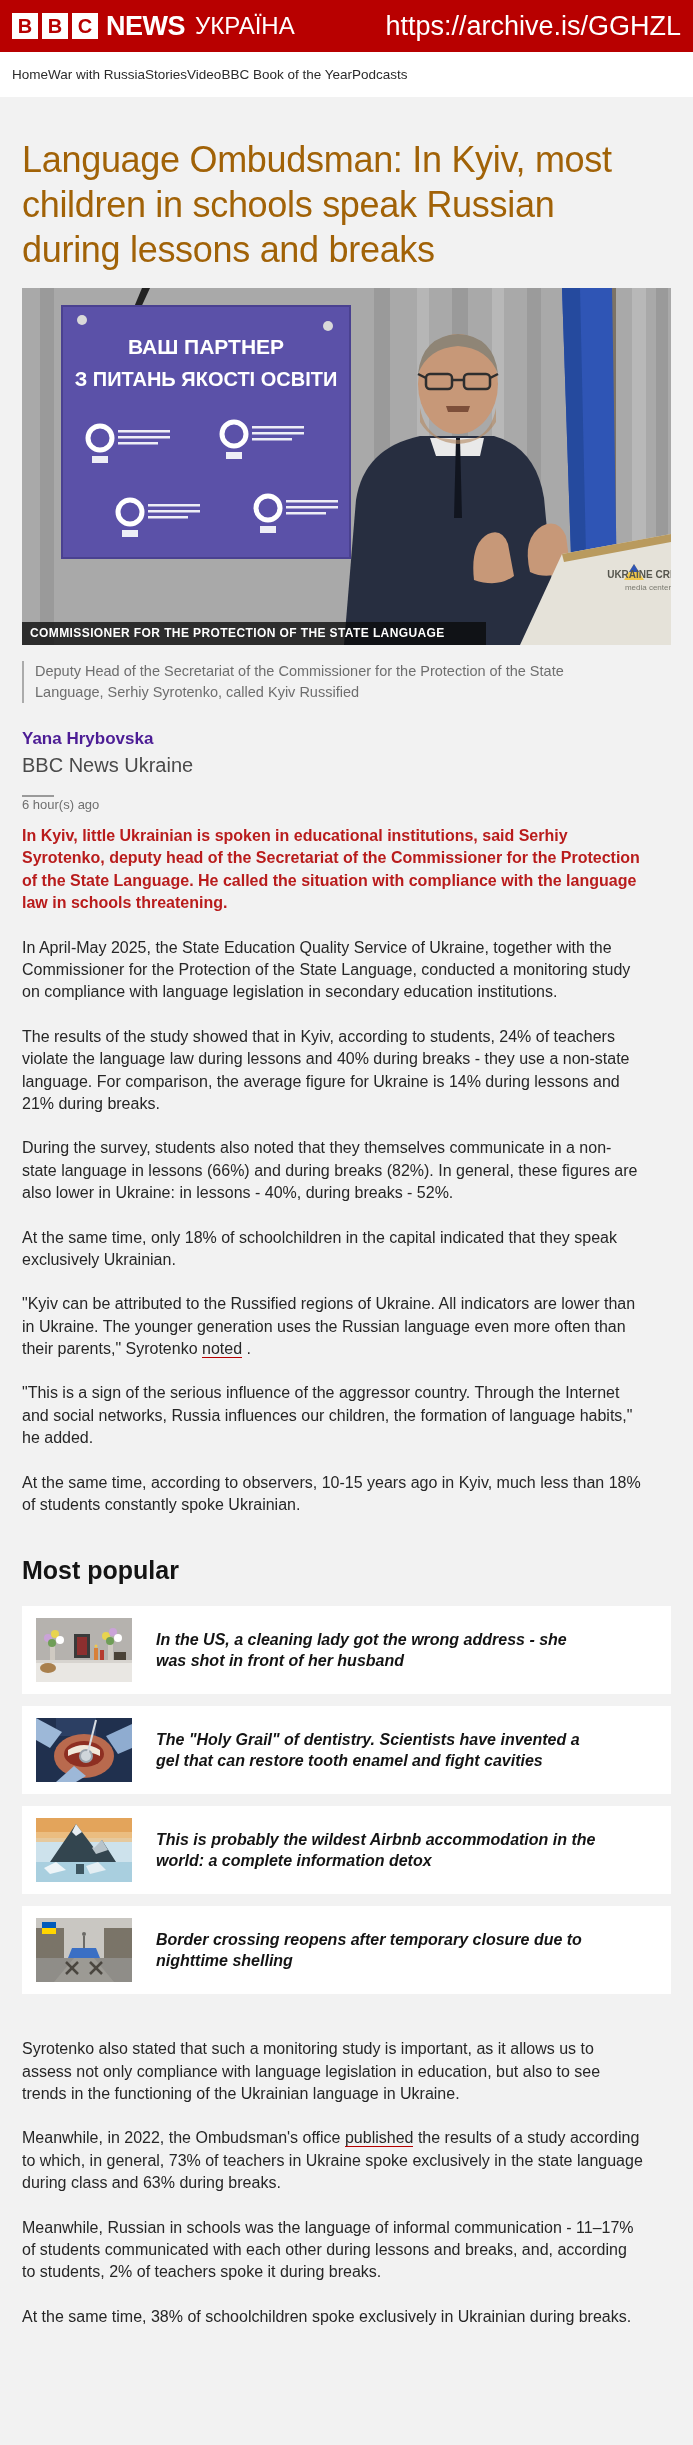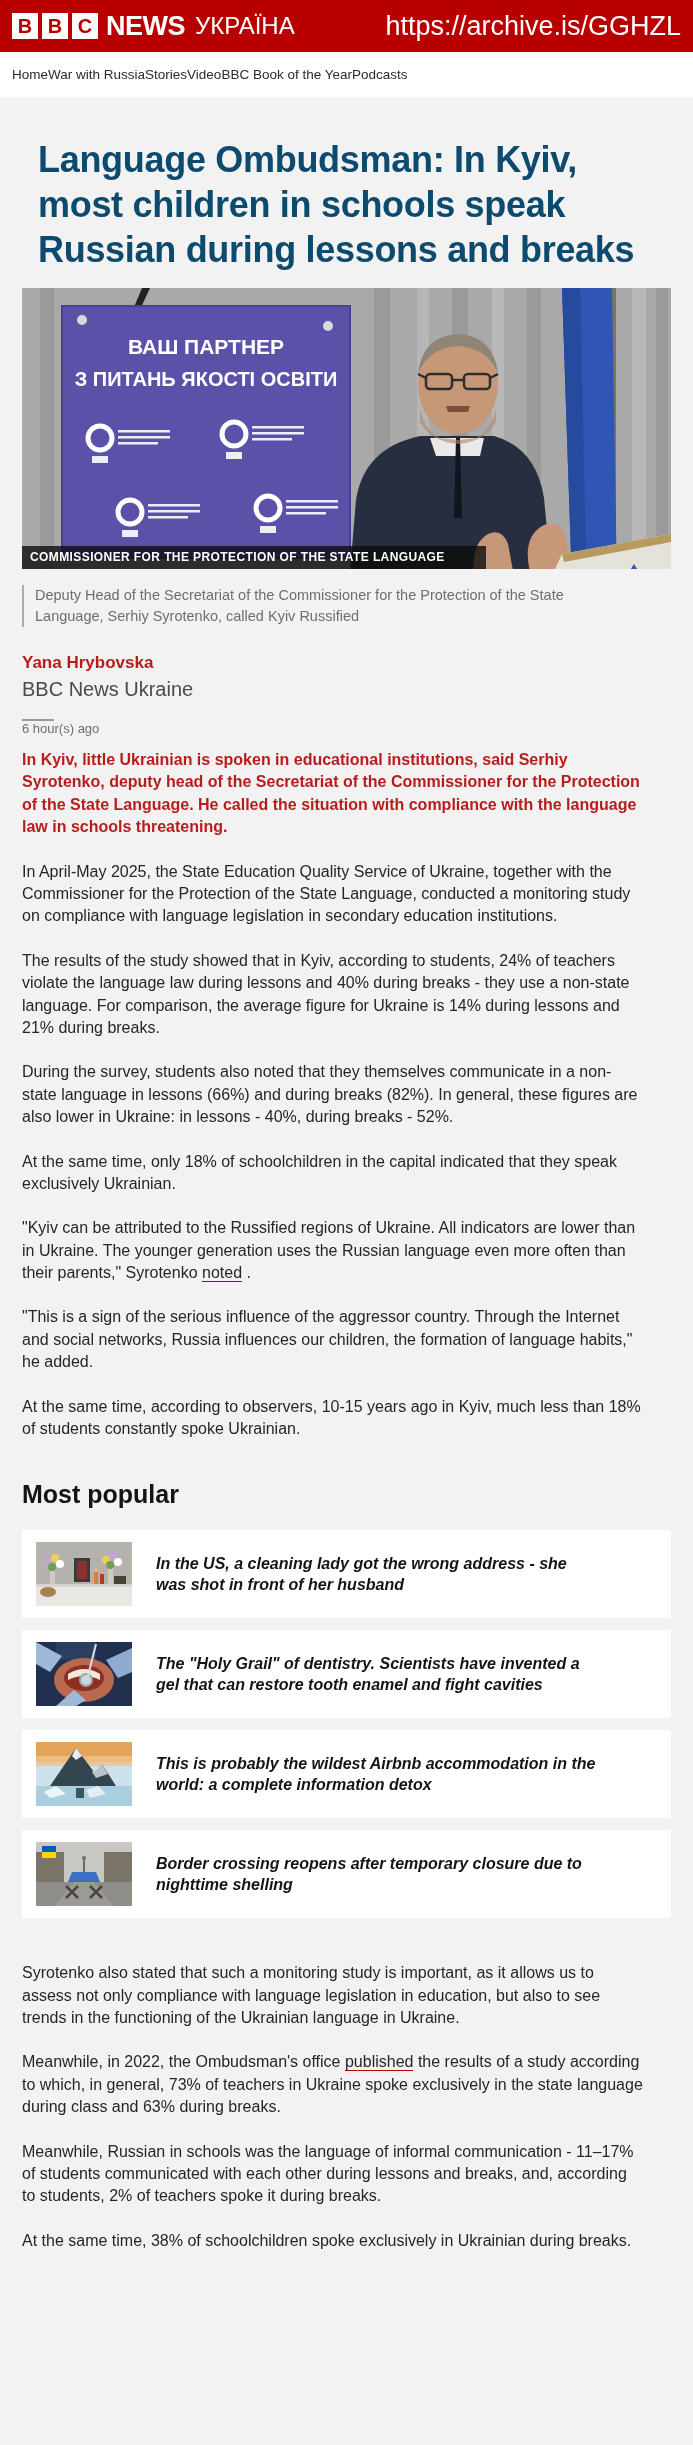--- a/index.html
+++ b/index.html
@@ -36,48 +36,48 @@
     padding:15px 12px 15px;
     display:flex;
     font-size:13.5px;
     color:#2b2b2b;
   }
   .nav-item{cursor:pointer;white-space:nowrap;}
 
   
   .content{padding:0 22px 36px;}
   .headline{
-    margin:40px 16px 0;
+    margin:40px 0 0;
     max-width:600px;
     font-size:36px;
     line-height:1.25;
-    font-weight:bold;
-    color:#0c4a6e;
+    font-weight:normal;
+    color:#a16207;
     letter-spacing:-0.3px;
   }
 
-  .photo-wrap{position:relative;width:649px;height:281px;overflow:hidden;background:#a3a3a3;}
+  .photo-wrap{position:relative;width:649px;height:357px;overflow:hidden;background:#a3a3a3;}
   .photo-overlay{
     position:absolute;left:0;bottom:0;width:448px;
     background:rgba(10,10,10,0.78);
     color:#fff;font-size:12px;font-weight:bold;letter-spacing:0.4px;
     padding:4px 8px 5px;
   }
   .photo-caption{
     margin-top:12px;
     border-left:2px solid #ababab;
     padding-left:11px;
     color:#6e6e6e;
     font-size:14.5px;
     line-height:1.45;
     max-width:600px;
   }
 
   .byline{margin-top:26px;}
-  .byline-name{font-weight:bold;font-size:17px;color:#b91c1c;}
+  .byline-name{font-weight:bold;font-size:17px;color:#4c1d95;}
   .byline-org{font-size:20px;color:#4a4a4a;margin-top:5px;}
   .divider{width:32px;height:2px;background:#9a9a9a;margin-top:18px;}
   .timestamp{color:#6f6f6f;font-size:13px;}
 
   .lead{
     font-weight:bold;font-size:16px;line-height:1.4;color:#b91c1c;
     margin-top:13px;max-width:622px;
   }
   p.body-para{
     font-size:16px;line-height:1.4;color:#262626;

